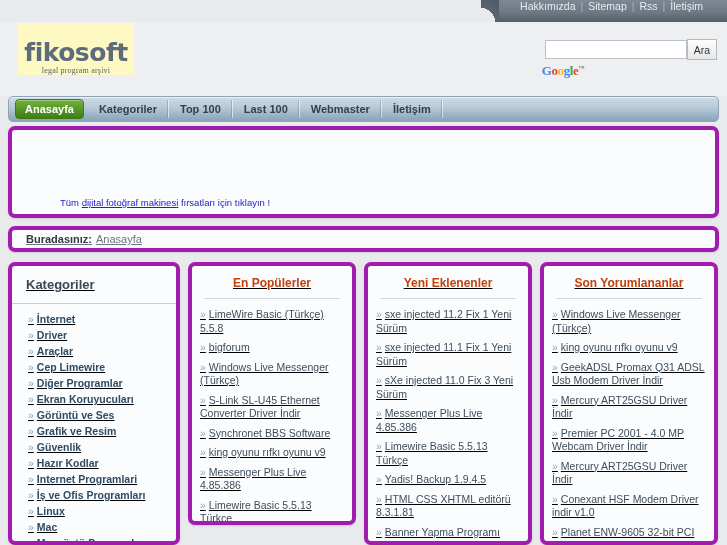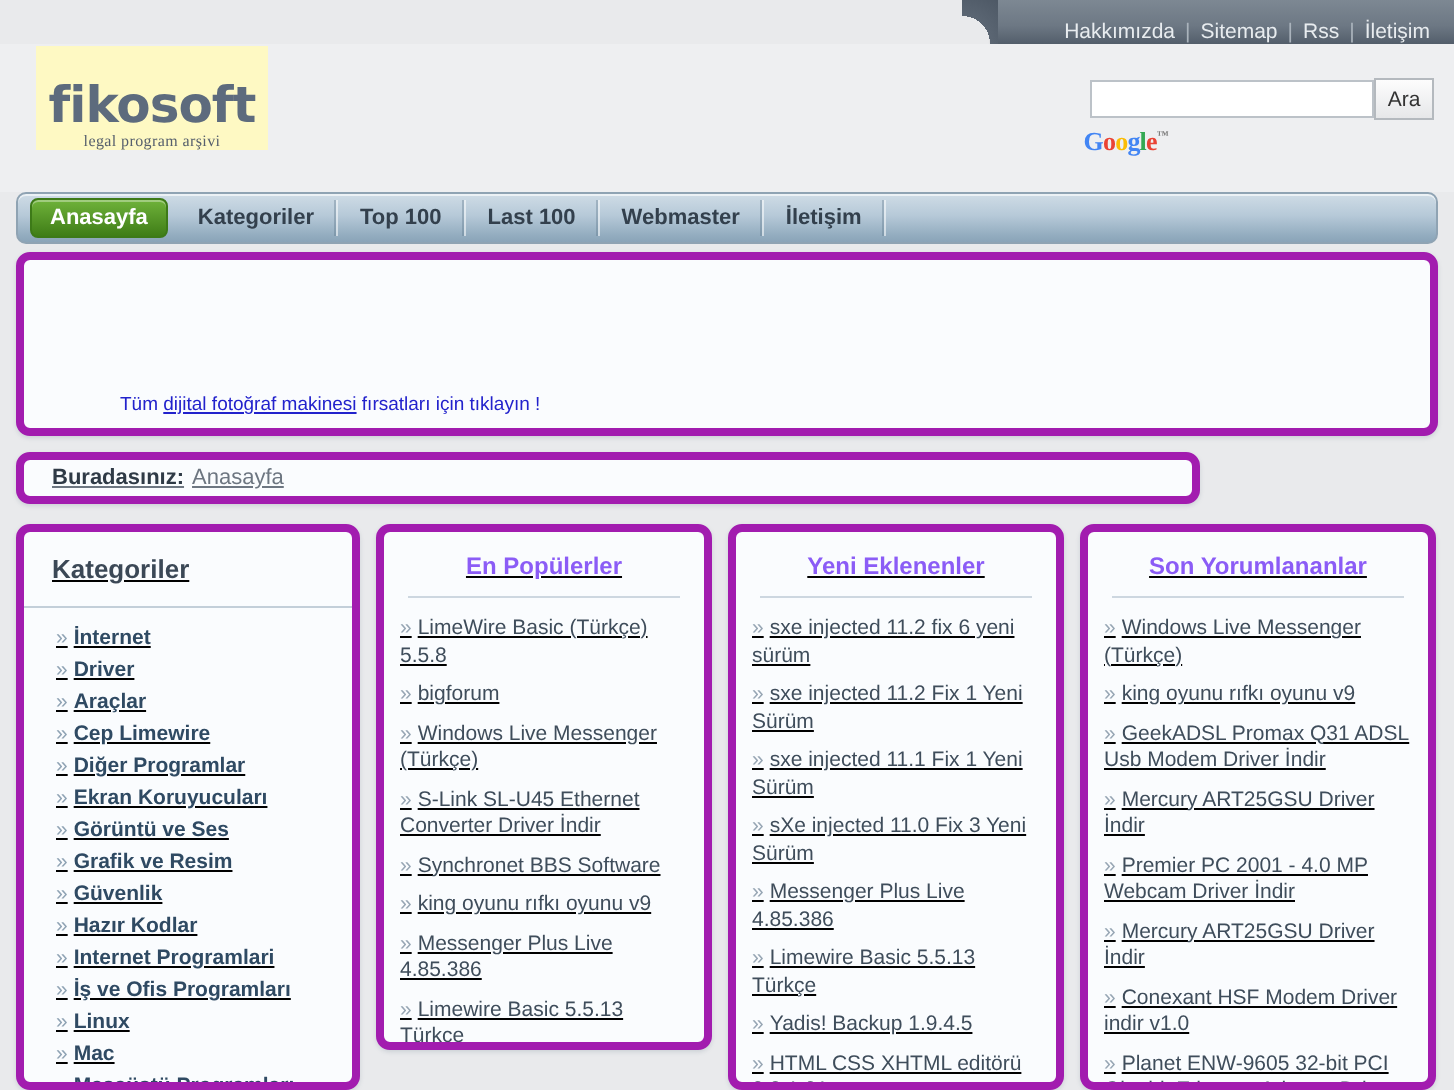--- a/index.html
+++ b/index.html
@@ -18,23 +18,23 @@
   }
 
   
   .topbar {
     position: absolute;
     top: 0; left: 495px;
     width: 232px; height: 32px;
     background: linear-gradient(to bottom, #7d8893 0%, #6d7884 40%, #4d5865 75%, #3b4350 100%);
     border-bottom-left-radius: 14px;
     display: flex;
-    align-items: center;
+    align-items: flex-start;
     justify-content: flex-end;
-    padding-right: 8px;
+    padding-right: 20px;
     box-shadow: 0 1px 1px rgba(0,0,0,.18);
   }
   .topbar .cap {
     position: absolute;
     left: -14px; top: 0;
     width: 18px; height: 22px;
     background: radial-gradient(circle at 0 100%, rgba(0,0,0,0) 14px, #5b6673 14px, #4d5865 100%);
   }
   .topbar a {
     color: #e8ecef;
@@ -170,21 +170,21 @@
     left: 48px; bottom: 6px;
     font-size: 9.5px;
     color: #2222cc;
     white-space: nowrap;
   }
   .ad-link-row .hl { text-decoration: underline; }
 
   .crumb {
     position: absolute;
     left: 8px; top: 226px;
-    width: 592px; height: 26px;
+    width: 711px; height: 26px;
     display: flex;
     align-items: center;
     padding-left: 14px;
     font-size: 11px;
     color: #6d7681;
   }
   .crumb b { color: #2f3a46; font-weight: bold; margin-right: 4px; }
 
   
   .cols {
@@ -212,21 +212,21 @@
     font-weight: bold;
     color: #2f4a63;
     padding: 2px 0 2px 16px;
     white-space: nowrap;
   }
   .cat-list li .bullet { color:#8fa3b4; font-weight: normal; margin-right: 3px; }
 
   .box-head {
     font-size: 12px;
     font-weight: bold;
-    color: #8b5cf6;
+    color: #c2410c;
     text-align: center;
     padding: 10px 0 8px 0;
   }
   .box-head-rule { height:1px; background:#cdd7e0; margin: 0 12px 6px 12px; }
   .box-list { list-style: none; margin: 0; padding: 0 8px 10px 8px; }
   .box-list li {
     font-size: 10.5px;
     color: #3f4d5b;
     line-height: 13.5px;
     padding: 3px 0 3px 0;
@@ -325,21 +325,20 @@
         <li><span class="bullet">»</span><span>Limewire Basic 5.5.13 Türkçe</span></li>
         <li><span class="bullet">»</span><span>CoSea</span></li>
 
       </ul>
     </div>
 
     <div class="panel col-box clip" style="height:283px">
       <div class="box-head">Yeni Eklenenler</div>
       <div class="box-head-rule"></div>
       <ul class="box-list">
-        <li><span class="bullet">»</span><span>sxe injected 11.2 fix 6 yeni sürüm</span></li>
         <li><span class="bullet">»</span><span>sxe injected 11.2 Fix 1 Yeni Sürüm</span></li>
         <li><span class="bullet">»</span><span>sxe injected 11.1 Fix 1 Yeni Sürüm</span></li>
         <li><span class="bullet">»</span><span>sXe injected 11.0 Fix 3 Yeni Sürüm</span></li>
         <li><span class="bullet">»</span><span>Messenger Plus Live 4.85.386</span></li>
         <li><span class="bullet">»</span><span>Limewire Basic 5.5.13 Türkçe</span></li>
         <li><span class="bullet">»</span><span>Yadis! Backup 1.9.4.5</span></li>
         <li><span class="bullet">»</span><span>HTML CSS XHTML editörü 8.3.1.81</span></li>
         <li><span class="bullet">»</span><span>Banner Yapma Programı 5.1.1</span></li>
 
       </ul>

